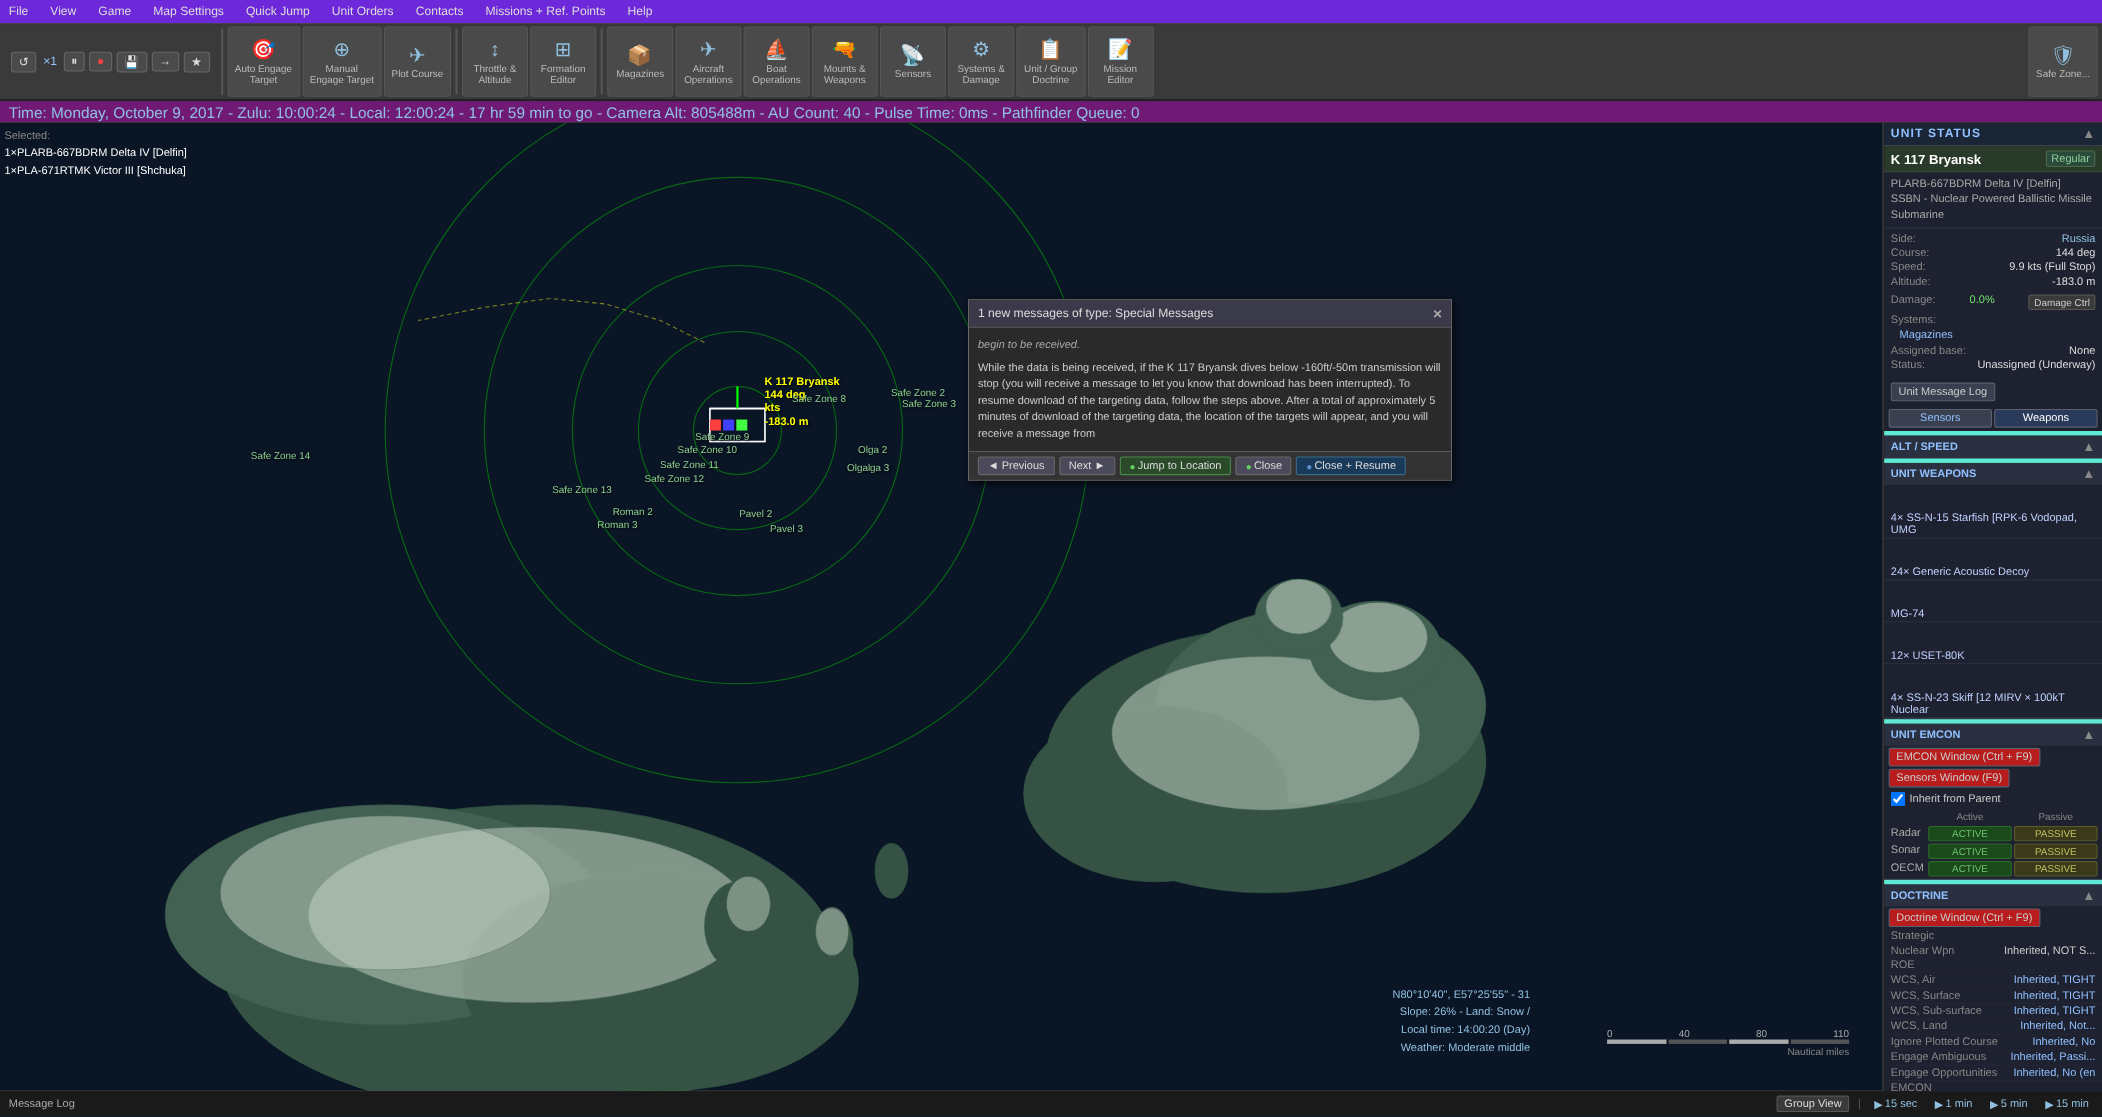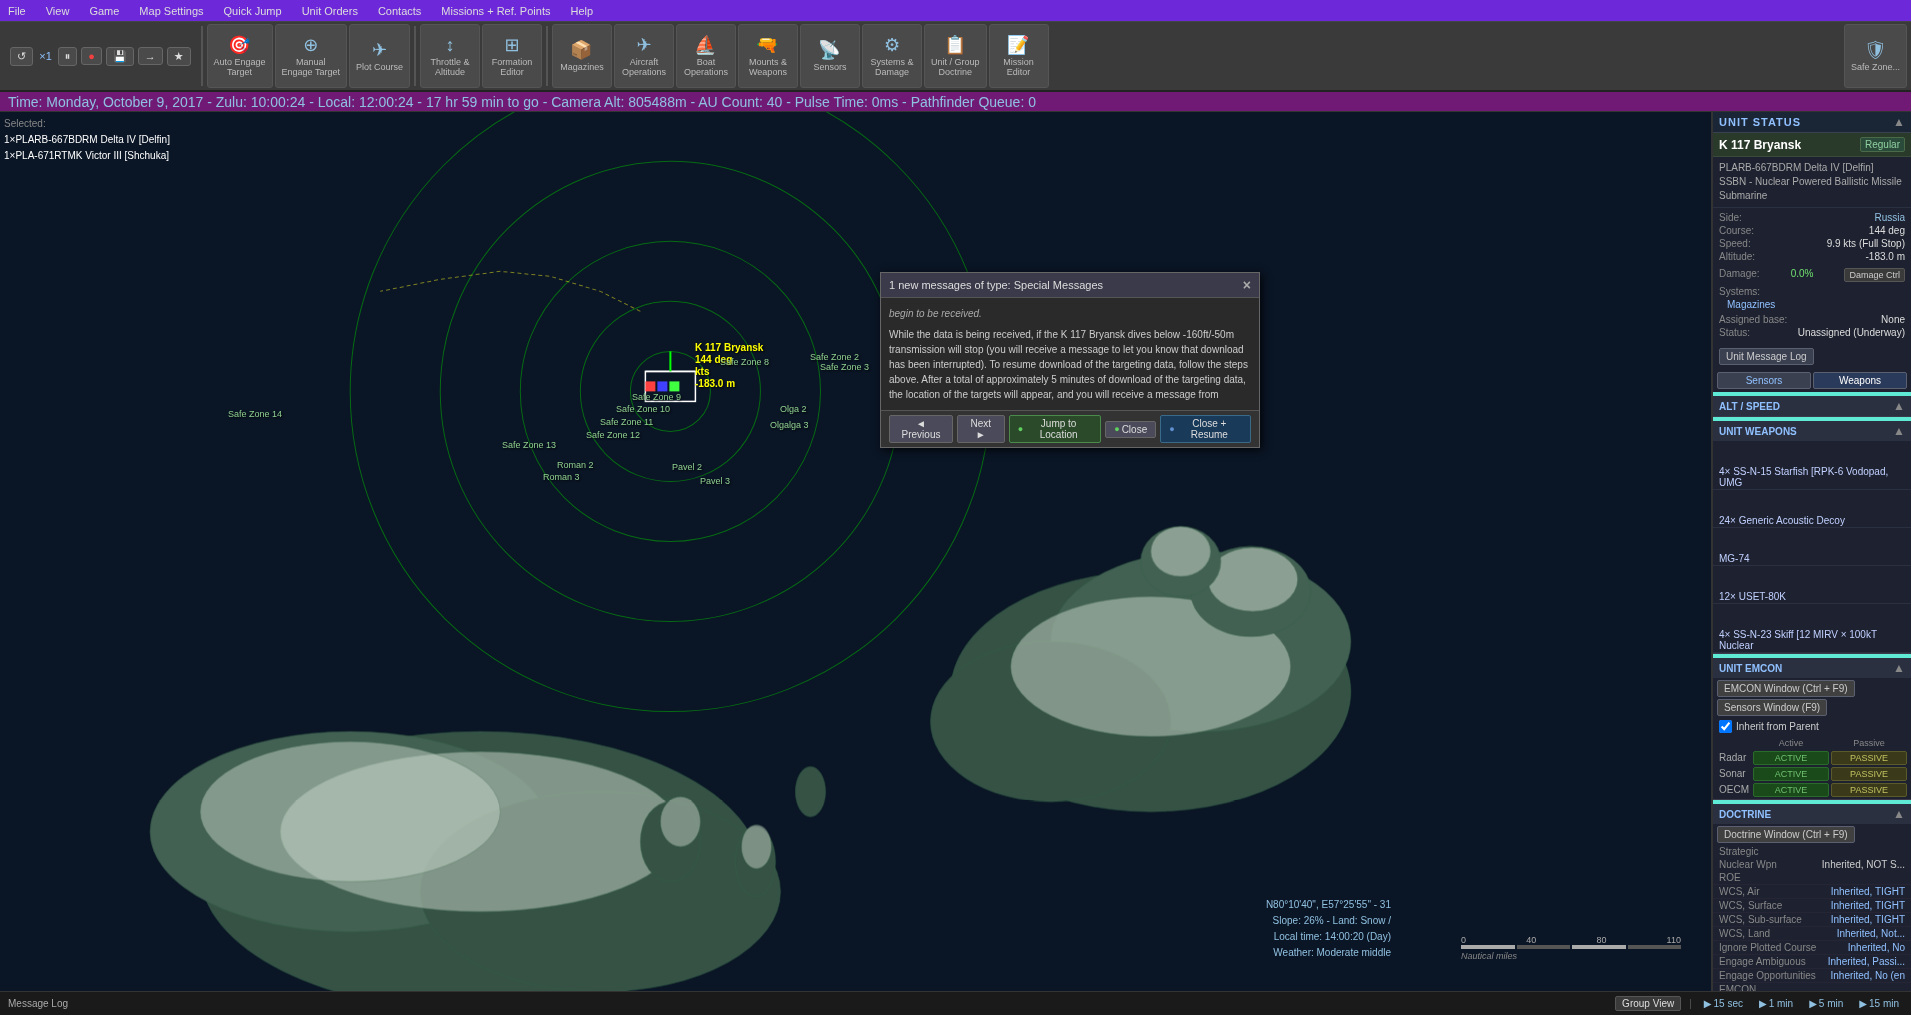--- a/index.html
+++ b/index.html
@@ -135,21 +135,21 @@
       color: #fff;
       font-size: 10px;
       line-height: 1.6;
     }
 
     
     #notification-popup {
       position: absolute;
       top: 160px;
       left: 880px;
-      width: 380px;
+      width: 440px;
       background: #2a2a2a;
       border: 1px solid #666;
       box-shadow: 2px 2px 8px rgba(0,0,0,0.8);
       z-index: 100;
     }
     #notification-header {
       background: #3a3a4a;
       padding: 4px 8px;
       display: flex;
       justify-content: space-between;
@@ -337,21 +337,21 @@
       font-size: 10px;
       color: #c0d0ff;
       padding: 1px 6px;
       border-bottom: 1px solid #2a3040;
       cursor: pointer;
       margin-top: 24px;
     }
 
     .emcon-btn {
       display: block;
-      background: #404040;
+      background: #b91c1c;
       border: 1px solid #5a6070;
       color: #ccc;
       padding: 2px 6px;
       font-size: 10px;
       cursor: pointer;
       margin: 2px 4px;
       text-align: right;
       border-radius: 2px;
     }
 
@@ -765,21 +765,21 @@
         <span>40</span>
         <span>80</span>
         <span>110</span>
       </div>
       <div class="scale-line" style="width:220px;">
         <div class="scale-segment" style="width:55px; background:#aaa;"></div>
         <div class="scale-segment" style="width:55px; background:#555;"></div>
         <div class="scale-segment" style="width:55px; background:#aaa;"></div>
         <div class="scale-segment" style="width:55px; background:#555;"></div>
       </div>
-      <div style="text-align:left; font-size:9px; color:#888; margin-top:2px;font-style:italic;">Nautical miles</div>
+      <div style="text-align:right; font-size:9px; color:#888; margin-top:2px;">Nautical miles</div>
     </div>
   </div>
 
   <div id="right-panel">
 
     <div id="unit-status-header">
       <span id="unit-status-title">UNIT STATUS</span>
       <button class="collapse-btn">▲</button>
     </div>
 

